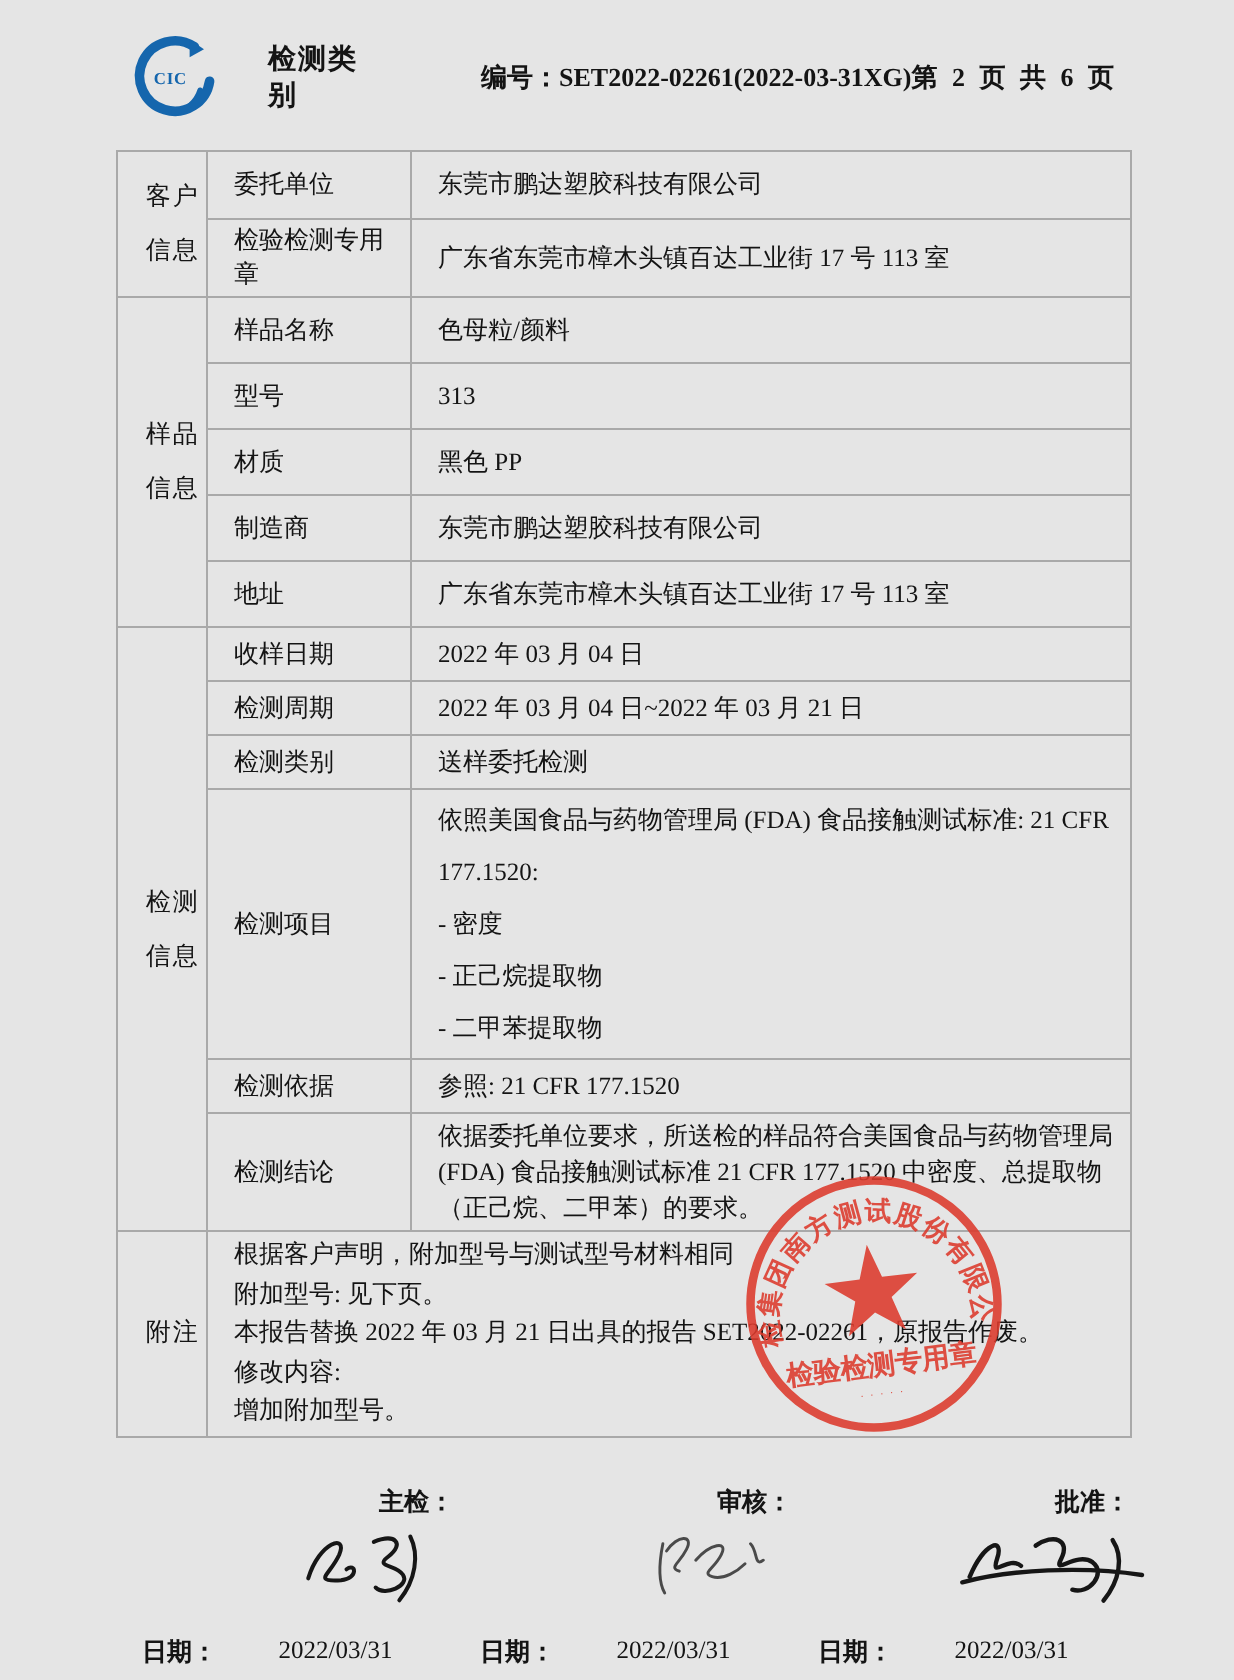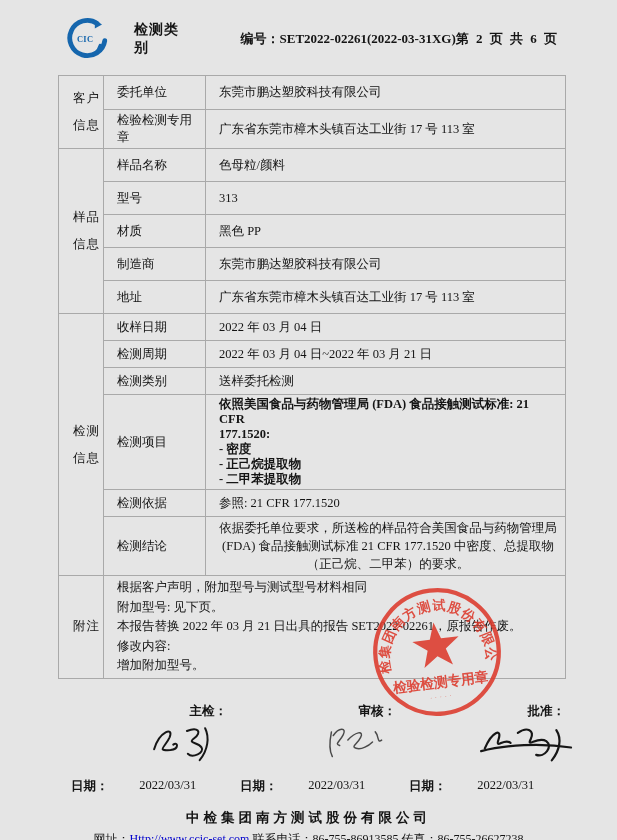--- a/index.html
+++ b/index.html
@@ -11,22 +11,22 @@
   .hdr { display:flex; align-items:center; padding:13px 58px 0 62px; height:52px; }
   .hdr-title { font-weight:bold; font-size:14px; margin-left:24px; letter-spacing:1px; }
   .hdr-no { font-weight:bold; font-size:13px; margin-left:56px; white-space:nowrap; }
   .hdr-page { font-weight:bold; font-size:13px; margin-left:auto; letter-spacing:2px; white-space:nowrap; }
   
   table.rpt { border-collapse:collapse; table-layout:fixed; margin:10px 0 0 58px; width:507px; font-size:12.5px; }
   table.rpt td { border:1px solid #a9a9a9; padding:2px 8px 2px 13px; vertical-align:middle; overflow:hidden; }
   td.sec { text-align:center; padding:2px 2px; }
   td.sec .vwrap { width:2.3em; margin:0 auto; word-break:break-all; line-height:27px; letter-spacing:1px;text-align:center; }
   tr.h34 { height:34px; } tr.h33 { height:33px; } tr.h27 { height:27px; }
-  td.pre { white-space:pre-line; line-height:15px; padding-top:5px; padding-bottom:5px;font-weight:bold; }
-  td.wrap { line-height:18px; padding-top:4px; padding-bottom:4px;text-align:center; }
+  td.pre { white-space:pre-line; line-height:26px; padding-top:5px; padding-bottom:5px; }
+  td.wrap { line-height:18px; padding-top:4px; padding-bottom:4px; }
   td.notes-cell { white-space:pre-line; line-height:19.5px; padding-top:6px; padding-bottom:6px; vertical-align:top; }
   
   .sig-row { display:flex; margin:24px 0 0 58px; width:507px; }
   .sig-col { width:169px; display:flex; align-items:flex-end; padding-left:13px; box-sizing:border-box;flex-direction:column; }
   .sig-lbl { font-weight:bold; font-size:12.5px; white-space:nowrap; }
   .sig-pad { flex:1; display:flex; justify-content:center; position:relative; z-index:4; }
   .sig-pad.right { justify-content:flex-end; margin-right:-14px; }
   .date-row { display:flex; margin:14px 0 0 58px; width:507px; }
   .date-col { width:169px; display:flex; align-items:flex-start; padding-left:13px; box-sizing:border-box; }
   .date-lbl { font-weight:bold; font-size:12.5px; white-space:nowrap; }

